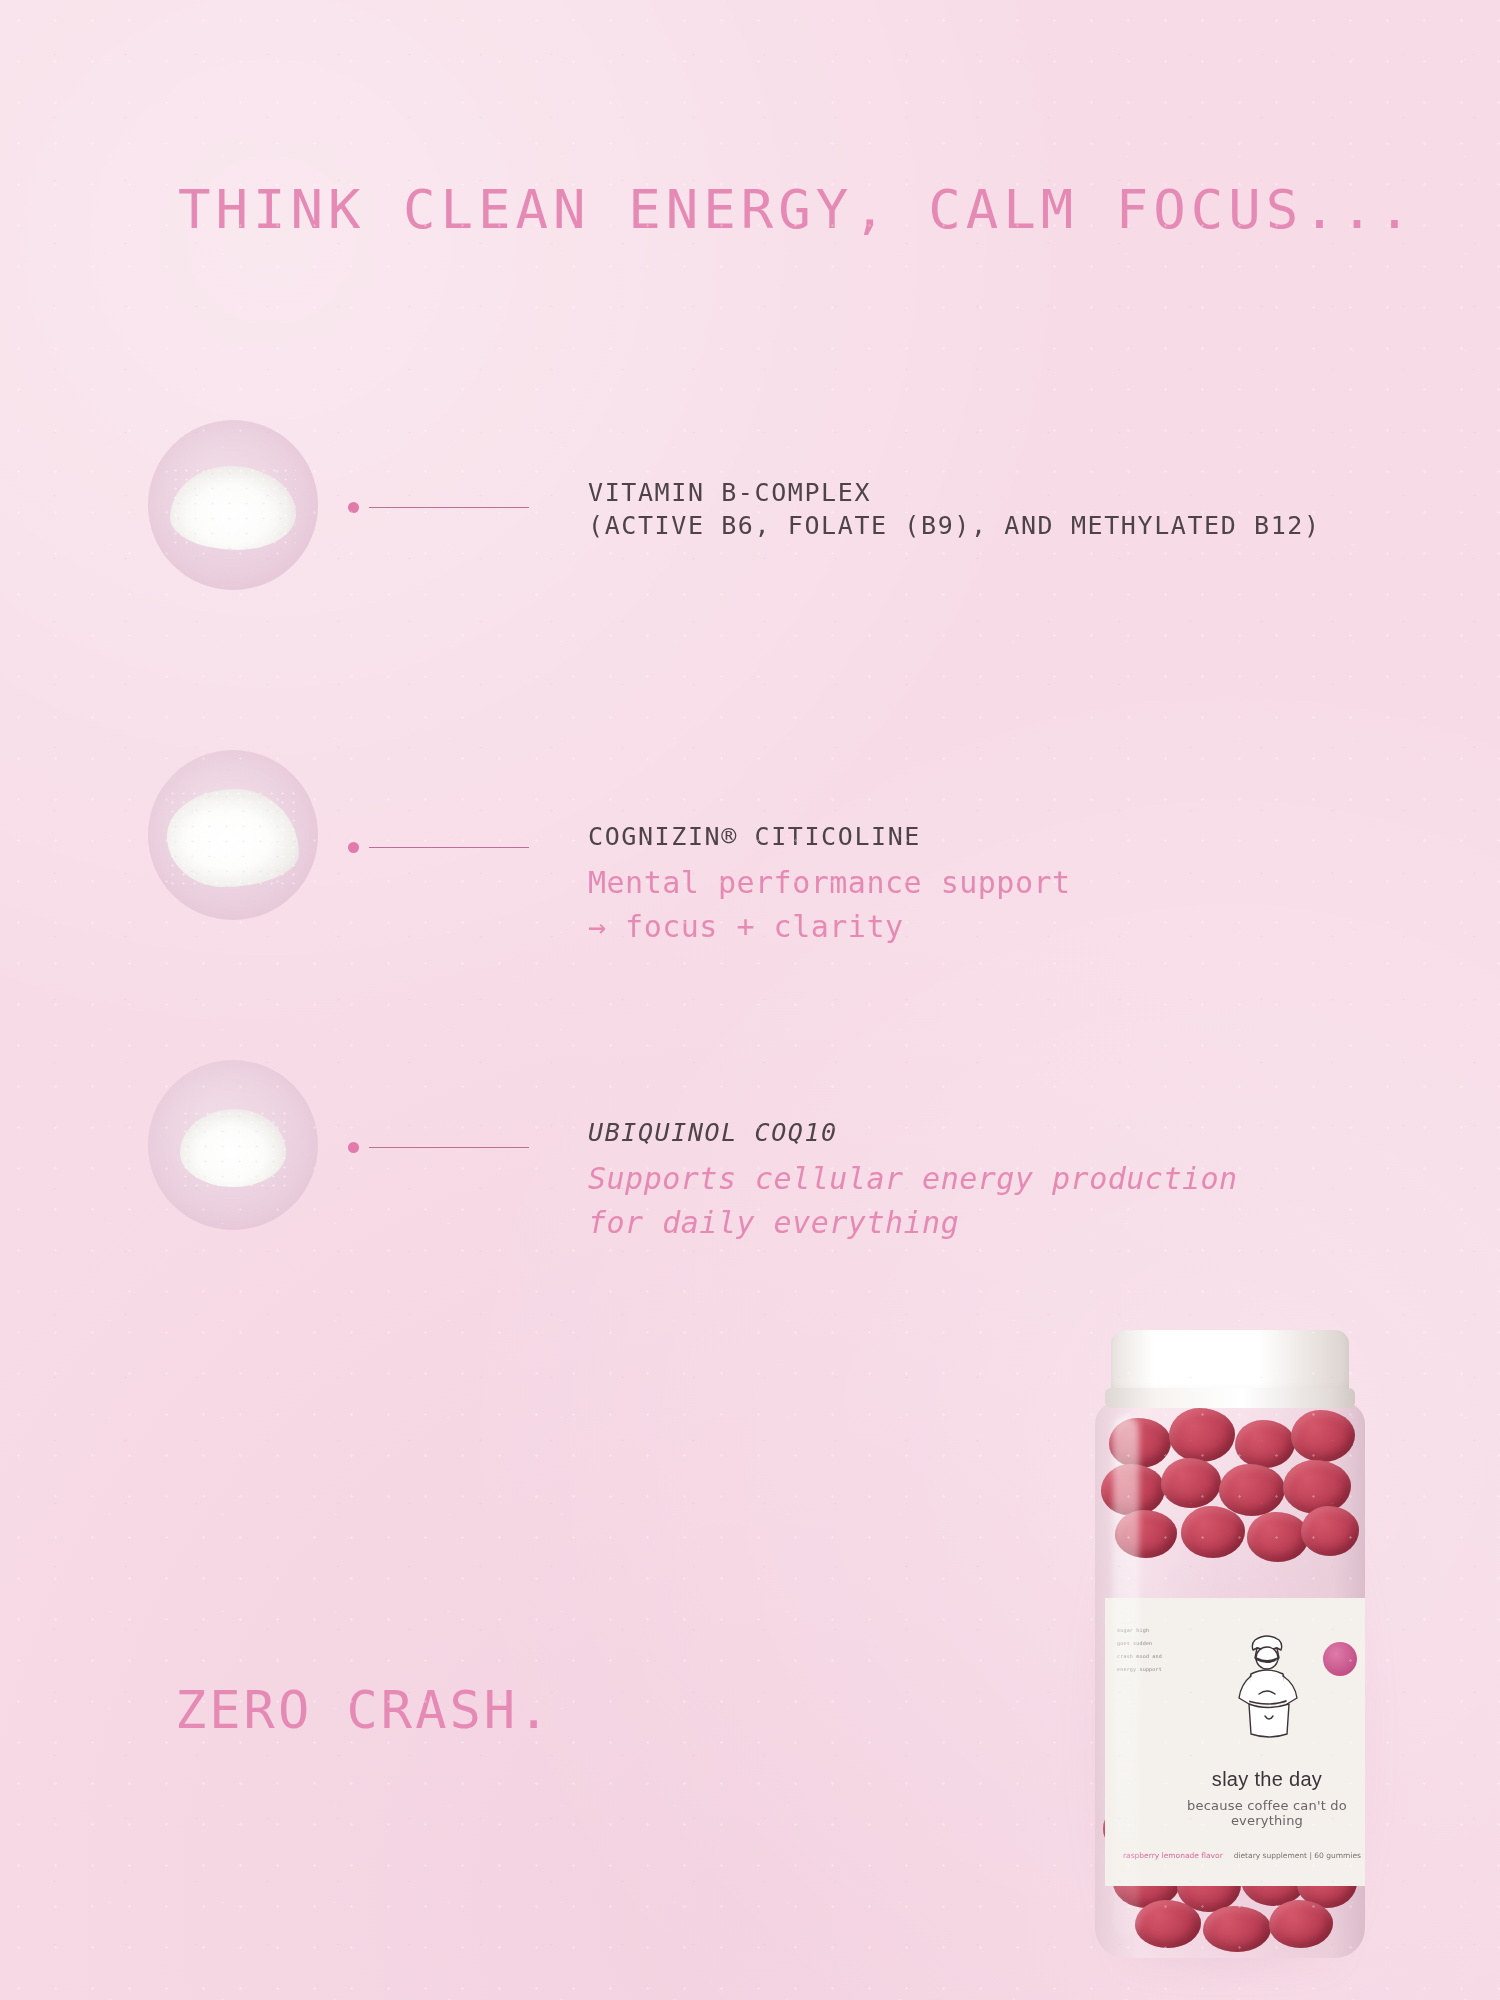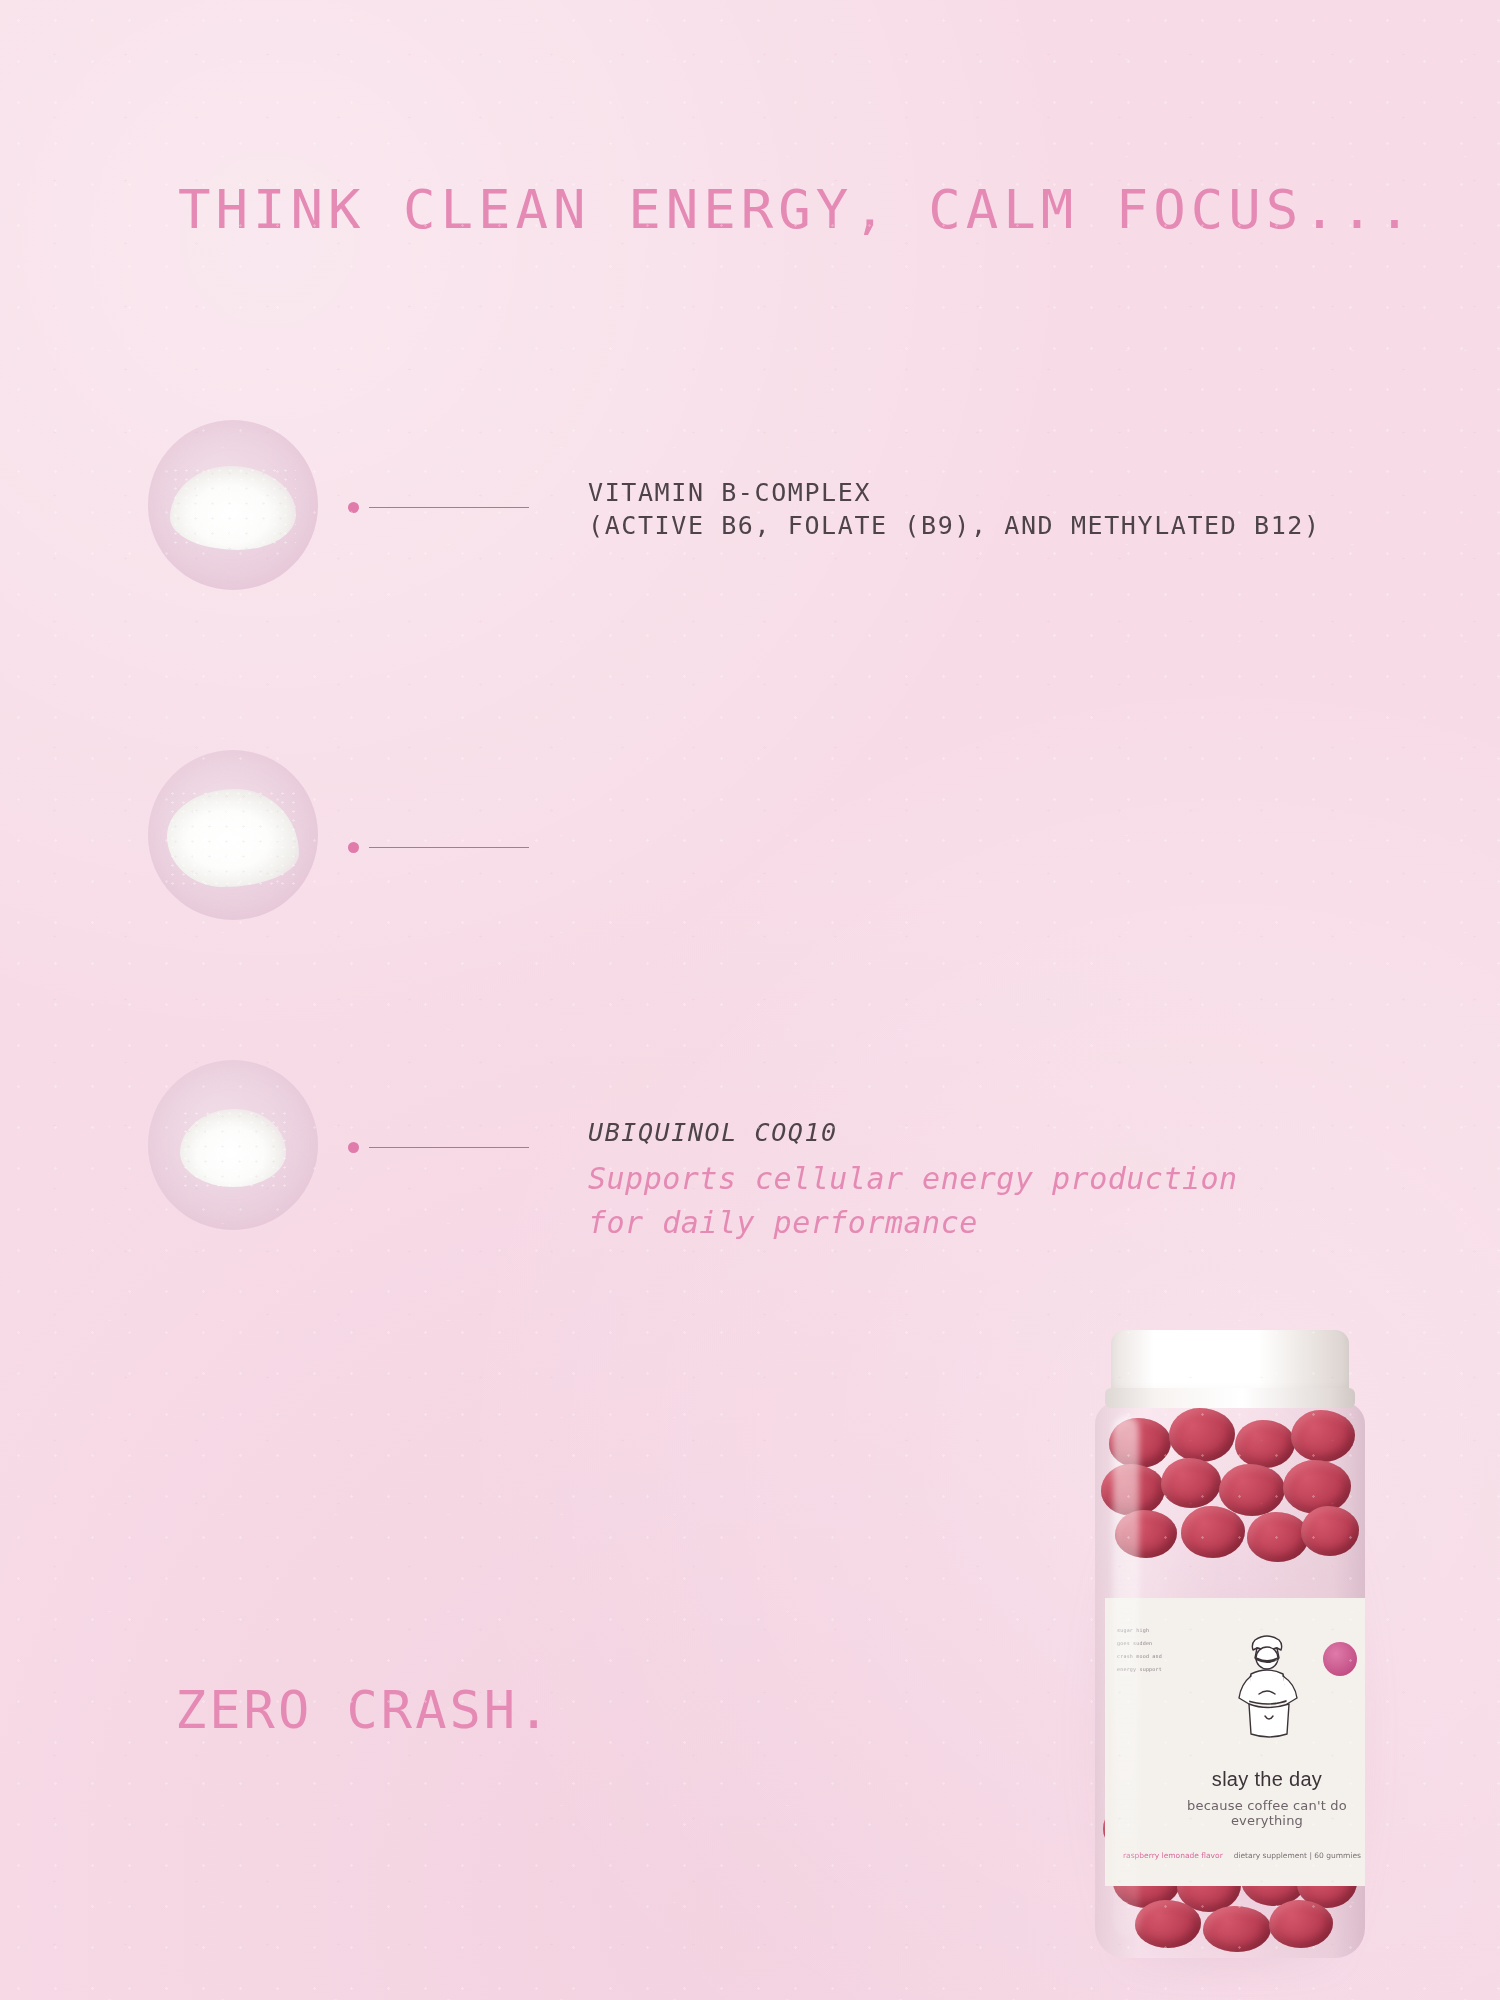--- a/index.html
+++ b/index.html
@@ -352,36 +352,41 @@
   <div class="row row-2">
     <div class="swatch">
       <div class="powder p2">
           <div class="powder-speck"></div>
         </div>
     </div>
     <div class="connector">
       <span class="dot"></span>
       <span class="line"></span>
     </div>
+    <div class="text-block">
+      <p class="ing-name">COGNIZIN® CITICOLINE</p>
+      <p class="ing-desc">Mental performance support
+→ focus + clarity</p>
+    </div>
   </div>
 
   <div class="row row-3">
     <div class="swatch">
       <div class="powder p3">
           <div class="powder-speck"></div>
         </div>
     </div>
     <div class="connector">
       <span class="dot"></span>
       <span class="line"></span>
     </div>
     <div class="text-block">
       <p class="ing-name">UBIQUINOL COQ10</p>
       <p class="ing-desc">Supports cellular energy production
-for daily performance</p>
+for daily everything</p>
     </div>
   </div>
 
   <div class="zero-crash">ZERO CRASH.</div>
 
   <div class="bottle">
     <div class="bottle-shadow"></div>
 
     <div class="jar">
       <div class="gummies">

